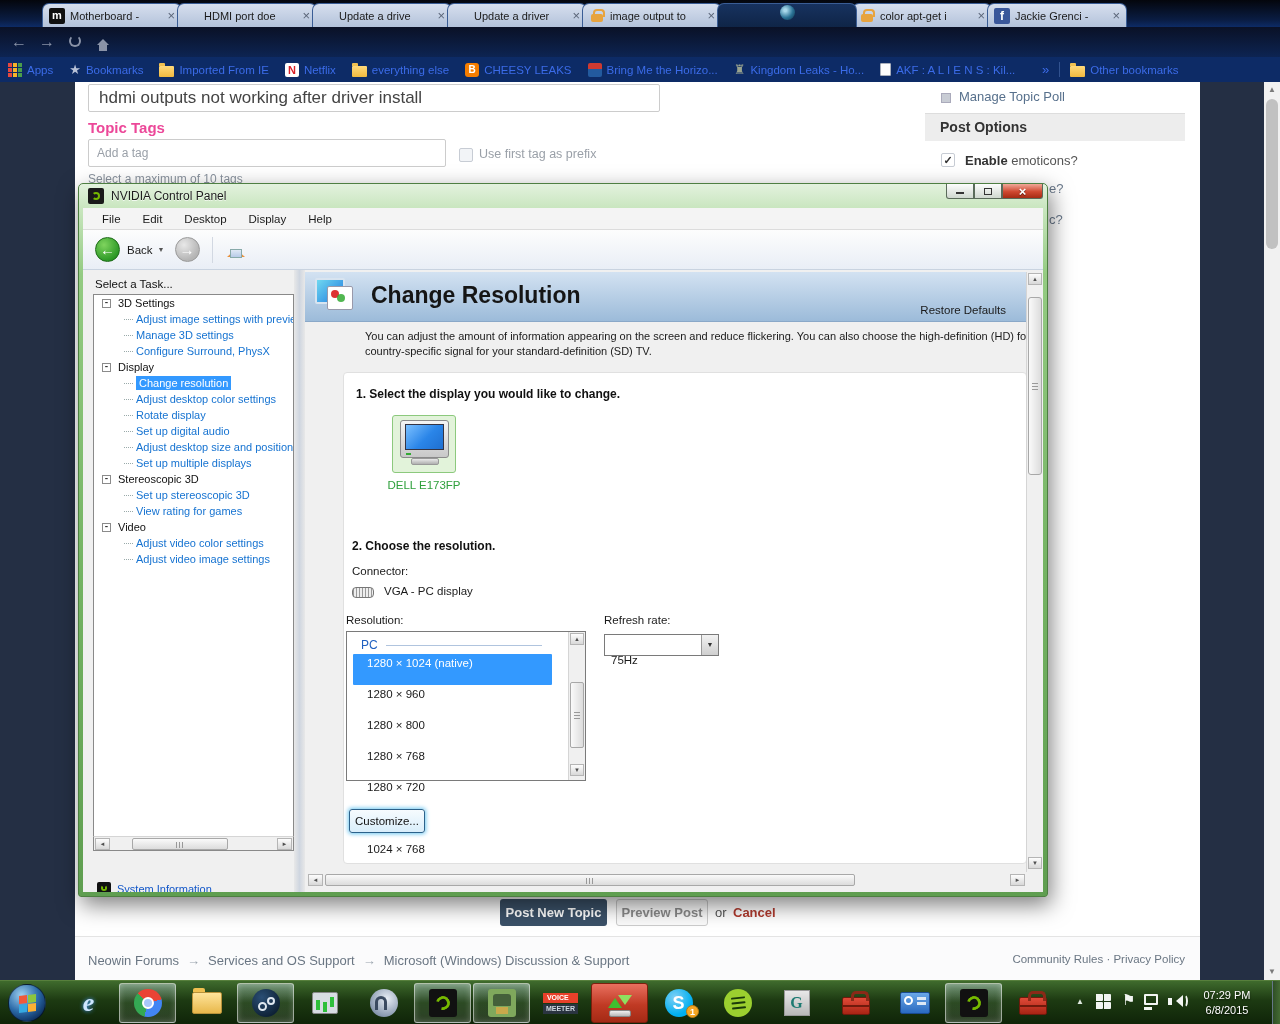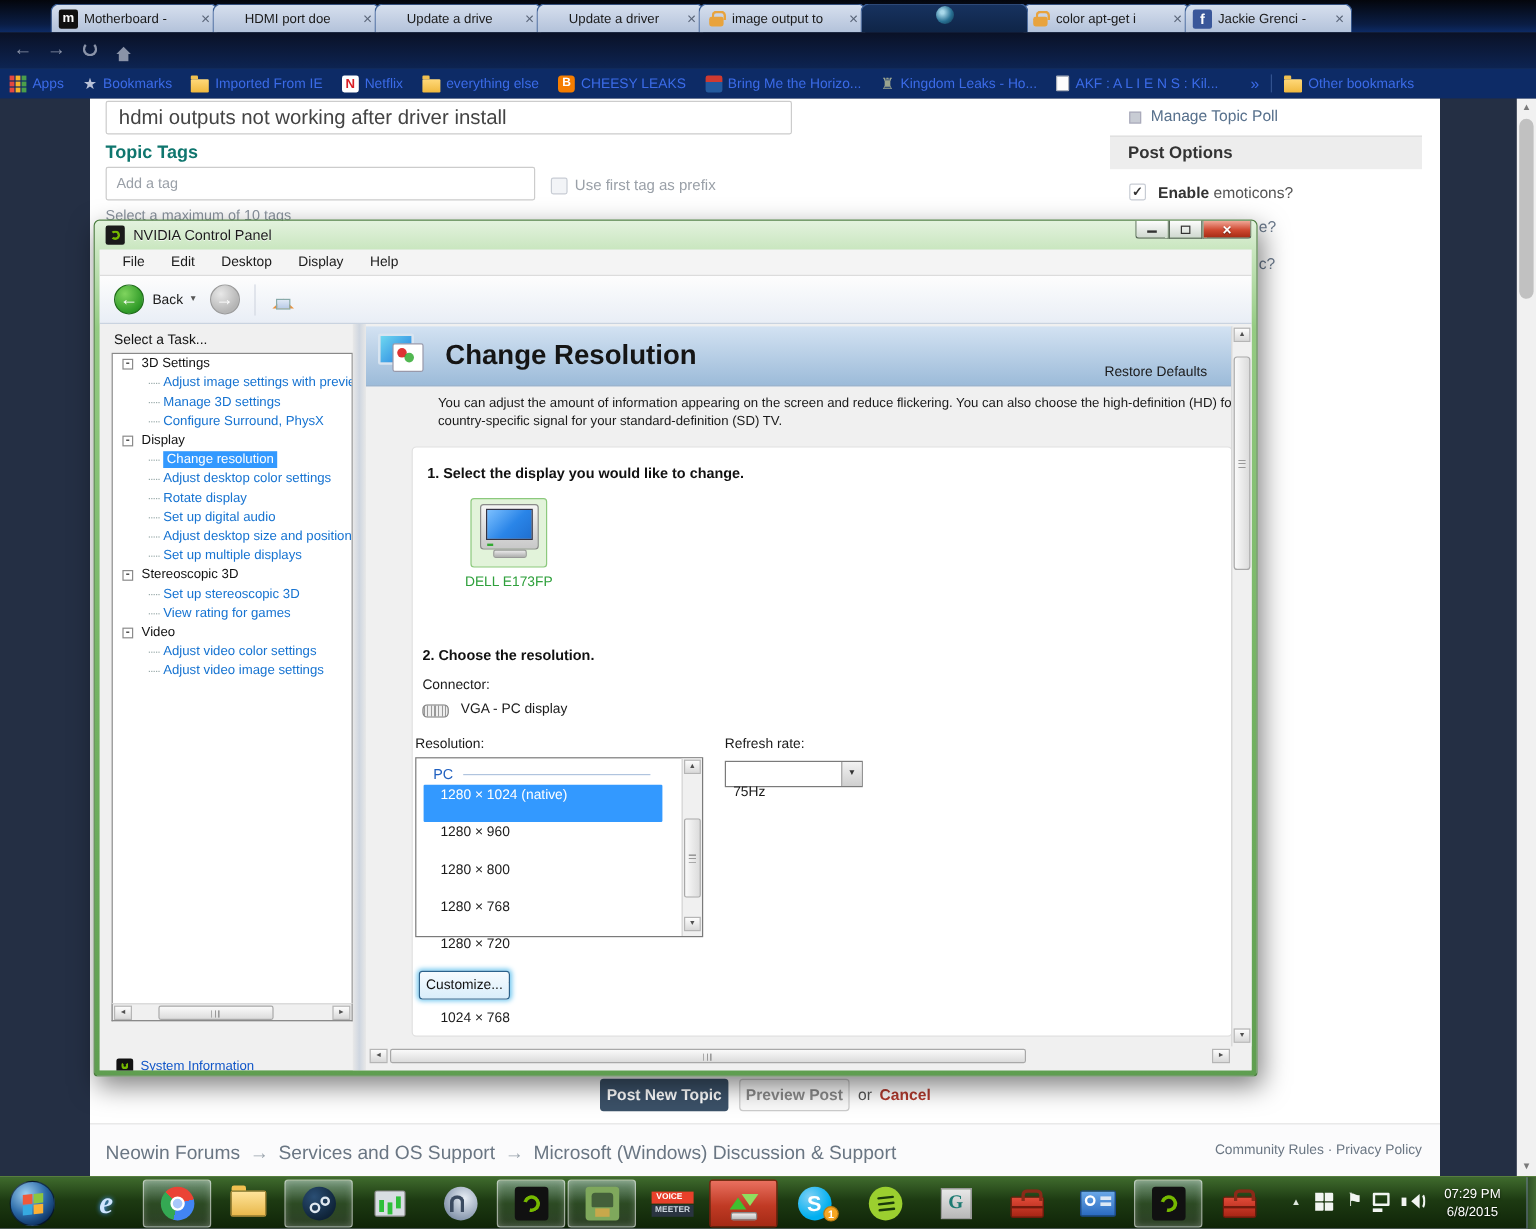--- a/index.html
+++ b/index.html
@@ -81,21 +81,21 @@
   
   #page-white { position:absolute; left:75px; top:82px; width:1125px; height:898px; background:#fff; z-index:1; }
   #side-left { position:absolute; left:0; top:82px; width:75px; height:898px; background:#242f44; }
   #side-right { position:absolute; left:1200px; top:82px; width:64px; height:898px; background:#242f44; }
   #page-scroll { position:absolute; left:1264px; top:82px; width:16px; height:898px; background:#f1f1f1; }
   #page-scroll .arr { position:absolute; left:0; width:16px; height:16px; color:#7a7a7a; font-size:8px; text-align:center; line-height:16px; }
   #page-scroll .thumb { position:absolute; left:2px; top:17px; width:12px; height:150px; background:#c1c1c1; border-radius:6px; }
 
   #topic-title-input { position:absolute; left:13px; top:2px; width:572px; height:28px; border:1px solid #ccc; border-radius:2px;
     font-size:17px; color:#444; padding:0 10px; font-family:"Liberation Sans",sans-serif; }
-  #topic-tags-h { position:absolute; left:13px; top:37px; font-size:15px; font-weight:700; color:#0f766e; }
+  #topic-tags-h { position:absolute; left:13px; top:37px; font-size:15px; font-weight:700; color:#ec4899; }
   #tag-input { position:absolute; left:13px; top:57px; width:358px; height:28px; border:1px solid #ccc; border-radius:2px;
     font-size:12px; padding:0 8px; font-family:"Liberation Sans",sans-serif; color:#333; }
   #tag-input::placeholder { color:#9aa0a8; }
   .cbox { position:absolute; width:14px; height:14px; border:1px solid #c7ccd4; background:#f2f4f7; border-radius:2px; }
   .cbox.checked { background:#fff; color:#333; font-size:11px; font-weight:700; line-height:13px; text-align:center; }
   #prefix-cb { left:384px; top:66px; }
   #prefix-label { position:absolute; left:404px; top:65px; font-size:12.5px; color:#9aa0a8;text-align:right; }
   #tag-hint { position:absolute; left:13px; top:90px; font-size:12px; color:#8a939e; }
   #rc-band { position:absolute; left:850px; top:31px; width:260px; height:28px; background:#ededed; border-top:1px solid #ddd; }
   #poll-ic { position:absolute; left:866px; top:11px; width:10px; height:10px; background:#c8ccd4; border:1px solid #aab; }
@@ -107,21 +107,21 @@
   .fragment { position:absolute; font-size:13px; color:#6b7a8d; }
   #frag1 { left:974px; top:99px; } #frag2 { left:974px; top:130px; }
 
   #post-btn { position:absolute; left:425px; top:817px; width:107px; height:27px; background:#3b5168; border-radius:3px;
     color:#fff; font-size:13px; font-weight:700; text-align:center; line-height:27px; }
   #preview-btn { position:absolute; left:541px; top:817px; width:92px; height:27px; background:#fafafa; border:1px solid #ccc;
     border-radius:3px; color:#8a8a8a; font-size:13px; font-weight:700; text-align:center; line-height:25px; }
   #or-text { position:absolute; left:640px; top:823px; font-size:13px; color:#555; }
   #cancel-link { position:absolute; left:658px; top:823px; font-size:13px; font-weight:700; color:#b03a2e; }
   #footer { position:absolute; left:0; top:854px; width:1125px; height:44px; background:#fbfbfc; border-top:1px solid #e4e4e4; }
-  #breadcrumb { position:absolute; left:13px; top:16px; font-size:16px; color:#6a7683; }
+  #breadcrumb { position:absolute; left:13px; top:16px; font-size:13px; color:#6a7683; }
   #breadcrumb .sep { color:#9aa4ad; margin:0 8px; }
   #footer-links { position:absolute; right:15px; top:16px; font-size:11.5px; color:#6a7683; }
 
   
   #nvwin { position:absolute; left:78px; top:183px; width:970px; height:714px; z-index:5;
     background:linear-gradient(180deg,#e3f2de 0,#c9e6bf 24px,#94cb82 90px,#74b363 55%,#5f9e50 100%);
     border:1px solid #4e7f42; border-radius:5px 5px 3px 3px; box-shadow:3px 8px 22px rgba(0,0,0,.5); }
   #nv-titlebar { position:absolute; left:0; top:0; right:0; height:24px; }
   #nv-title-ic { position:absolute; left:9px; top:4px; width:16px; height:16px; background:#1a1a1a; border-radius:2px; }
   #nv-title-ic i { display:block; margin:4px auto 0; width:8px; height:8px; border:2px solid #76b900; border-radius:50%; border-left-color:transparent; }

